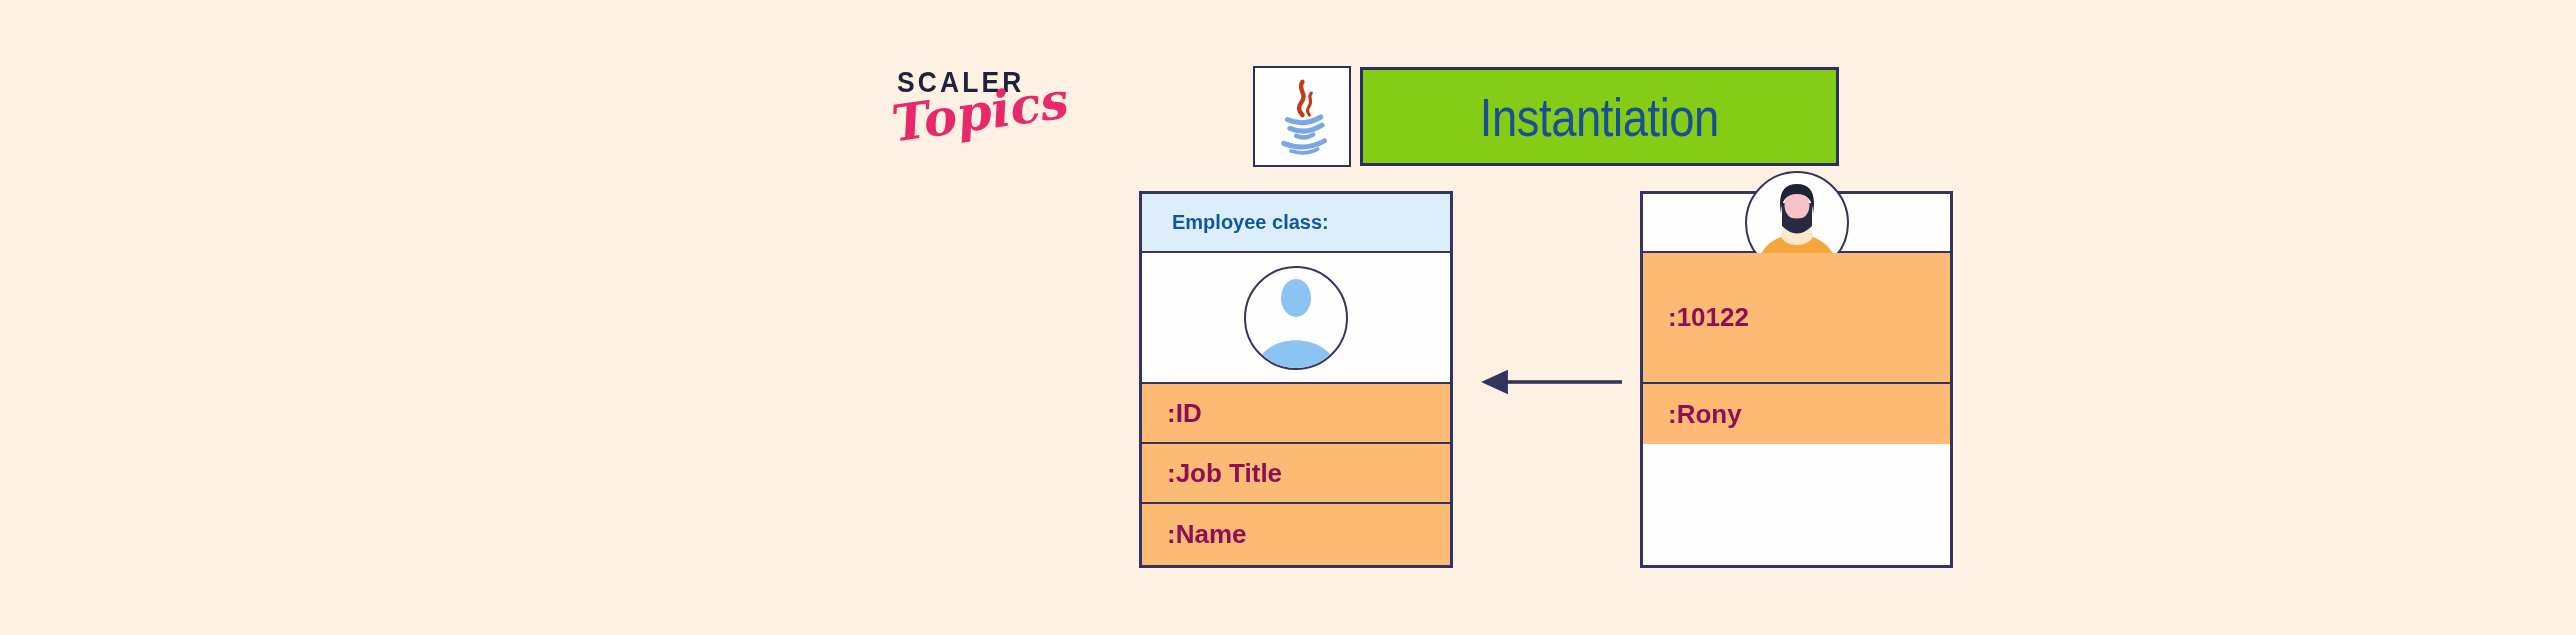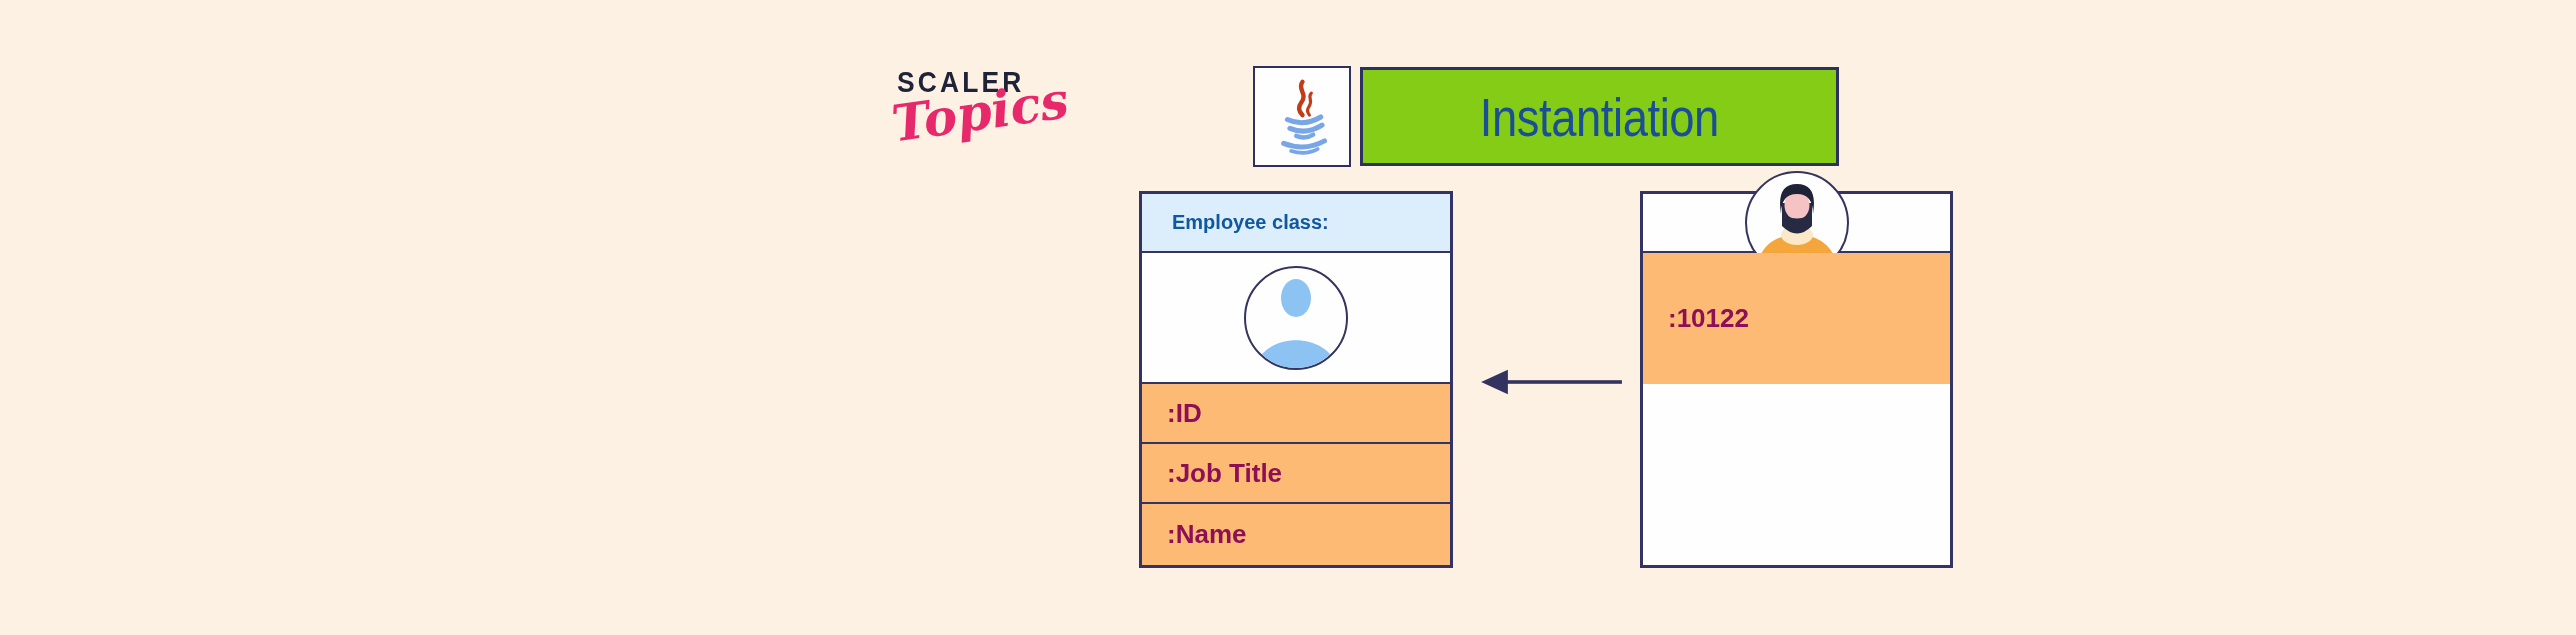--- a/index.html
+++ b/index.html
@@ -131,14 +131,15 @@
         <path d="M7 101 C13 70 30 62 50 62 C70 62 87 70 93 101 Z" fill="#F4A53C"></path>
         <ellipse cx="50" cy="62" rx="16" ry="10" fill="#FAE8C8"></ellipse>
         <path d="M35 30 H65 V53 Q50 68 35 53 Z" fill="#262A42"></path>
         <ellipse cx="50" cy="32" rx="12.5" ry="15" fill="#F5C3C3"></ellipse>
         <path d="M40 43 Q50 48 60 43 L60 46 Q50 53 40 46 Z" fill="#262A42"></path>
         <path d="M34 41 Q29 11 50 11 Q71 11 66 41 Q66 21 50 21 Q34 21 34 41 Z" fill="#1F2337"></path>
       </svg>
     </div>
   </div>
   <div class="drow">:10122</div>
+  <div class="drow">:Rony</div>
 </div>
 
 
 </body></html>

